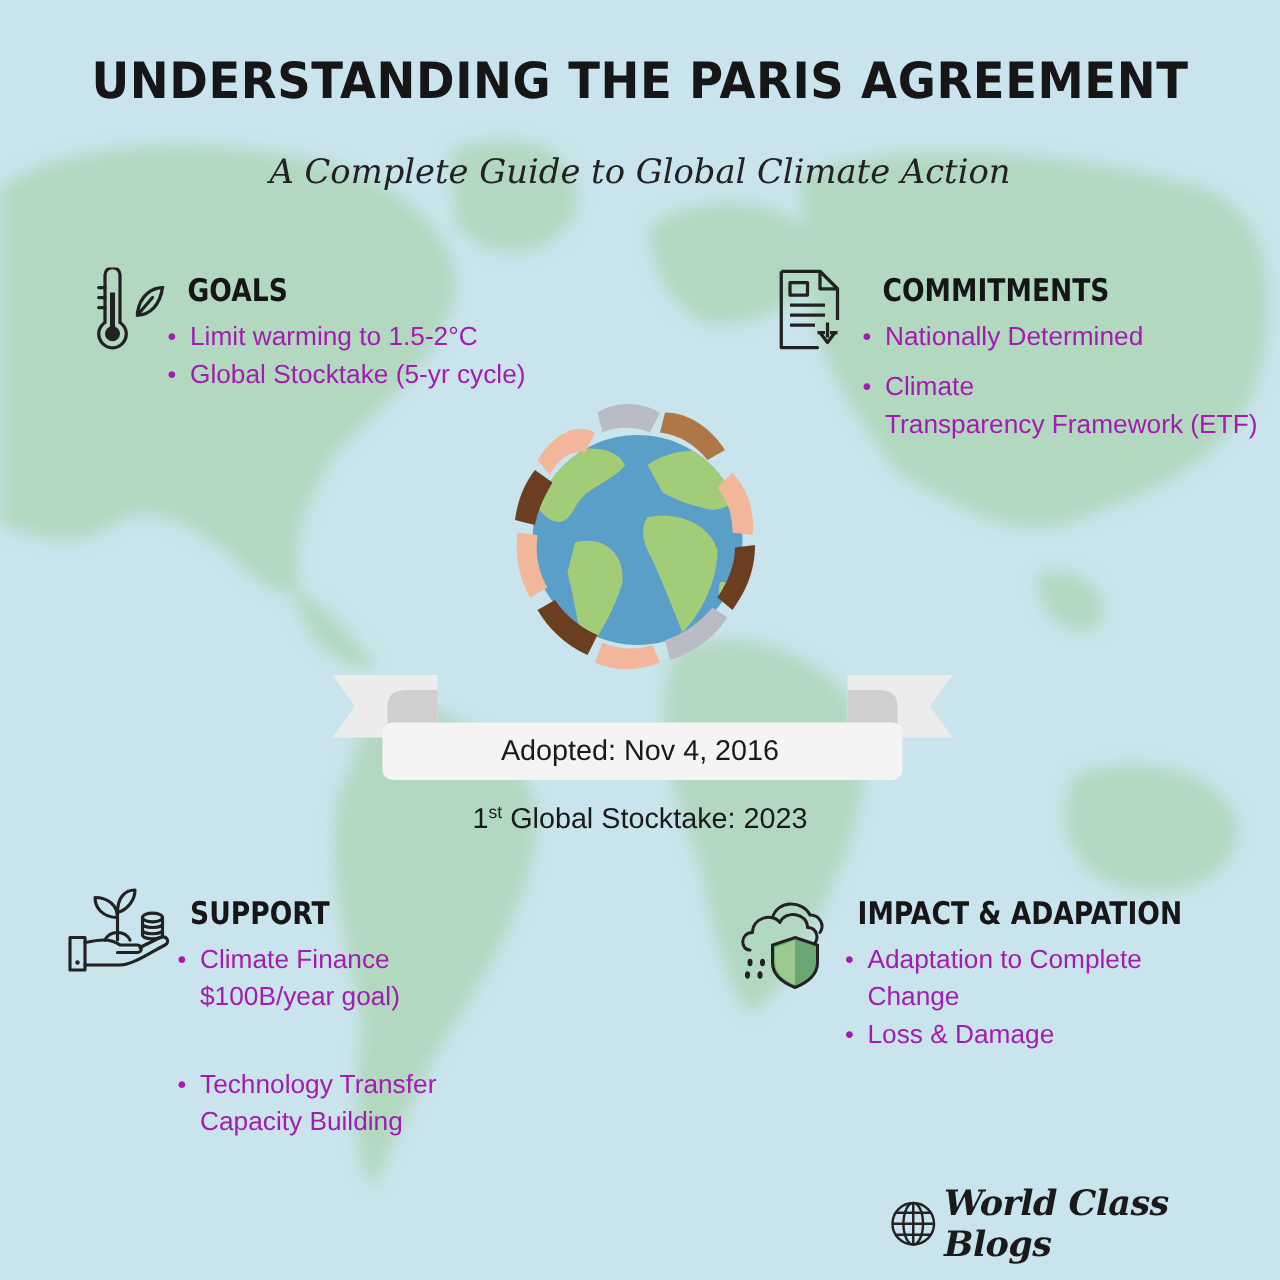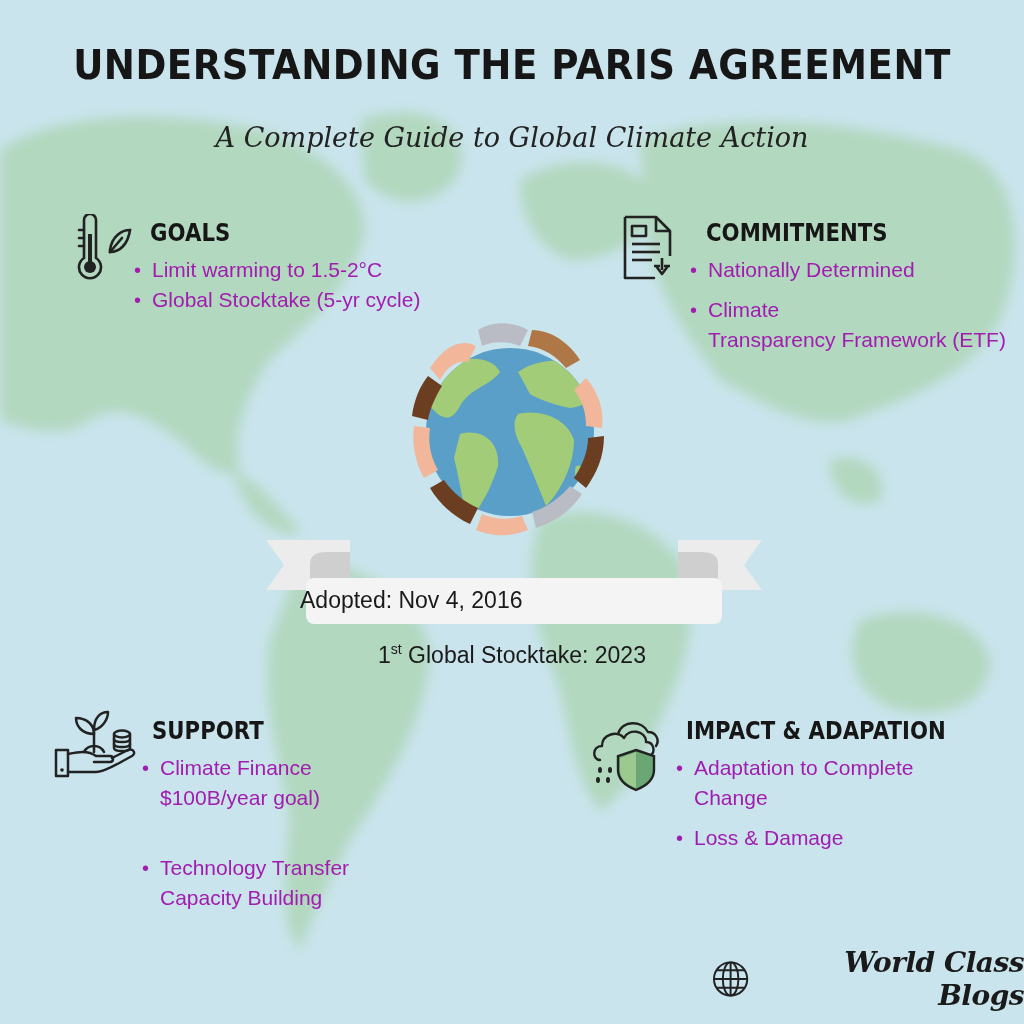--- a/index.html
+++ b/index.html
@@ -7,25 +7,25 @@
   .bg-map { position:absolute; inset:0; z-index:0; }
   .layer { position:absolute; z-index:2; }
   .title { left:0; right:0; top:42px; text-align:center; font-family:"DejaVu Sans", sans-serif; font-weight:bold; font-size:40px; letter-spacing:0.5px; color:#161616; transform:scaleX(0.93); }
   .subtitle { left:0; right:0; top:90px; text-align:center; font-family:"DejaVu Serif", serif; font-style:italic; font-size:27px; color:#222;margin-top:32px; }
   .section-head { font-family:"DejaVu Sans", sans-serif; font-weight:bold; font-size:25px; color:#161616; transform-origin:left; transform:scaleX(0.85); white-space:nowrap; }
   ul.bullets { list-style:none; margin:0; padding:0; }
   ul.bullets li { position:relative; padding-left:22px; font-size:21px; line-height:30px; color:#a21caf; }
   ul.bullets li::before { content:"•"; position:absolute; left:4px; top:0; font-size:20px; }
   .icon { position:absolute; z-index:2; }
   .ribbon { position:absolute; z-index:2; left:266px; top:538px; width:496px; height:90px; }
-  .ribbon-text { position:absolute; z-index:3; left:300px; top:587px; width:424px; text-align:left; font-size:23px; color:#1a1a1a; }
+  .ribbon-text { position:absolute; z-index:3; left:300px; top:587px; width:424px; text-align:center; font-size:23px; color:#1a1a1a; }
   .stocktake { position:absolute; z-index:3; left:300px; top:641px; width:424px; text-align:center; font-size:23px; color:#1a1a1a; }
   .stocktake sup { font-size:14px; }
   .brand { position:absolute; z-index:3; left:712px; top:946px; display:flex; align-items:center; gap:6px; }
-  .brand-text { font-family:"DejaVu Serif", serif; font-style:italic; font-weight:bold; font-size:28px; color:#1a1a1a; letter-spacing:-0.5px;text-align:right; }
+  .brand-text { font-family:"DejaVu Serif", serif; font-style:italic; font-weight:bold; font-size:28px; color:#1a1a1a; letter-spacing:-0.5px; }
 </style>
 </head>
 <body>
 
 <svg class="bg-map" width="1024" height="1024" viewBox="0 0 1024 1024">
   <defs>
       <filter id="blur">
         <feGaussianBlur stdDeviation="6"></feGaussianBlur>
       </filter>
     </defs>
@@ -168,21 +168,21 @@
     <ellipse cx="10" cy="58" rx="2" ry="3"></ellipse>
       <ellipse cx="20" cy="58" rx="2" ry="3"></ellipse>
     <ellipse cx="8" cy="68" rx="2" ry="3"></ellipse>
       <ellipse cx="18" cy="68" rx="2" ry="3"></ellipse>
   </g>
 </svg>
 <div class="layer" style="left:686px;top:716px">
   <div class="section-head">IMPACT &amp; ADAPATION</div>
   <ul class="bullets" style="margin-top:8px;margin-left:-14px">
     <li><span>Adaptation to Complete</span><br><span>Change</span></li>
-    <li style="margin-top:10px">Loss &amp; Damage</li>
+    <li style="">Loss &amp; Damage</li>
   </ul>
 </div>
 
 <div class="brand">
   <svg width="38" height="38" viewBox="0 0 38 38">
     <g fill="none" stroke="#222" stroke-width="2">
       <circle cx="19" cy="19" r="17"></circle>
       <ellipse cx="19" cy="19" rx="8" ry="17"></ellipse>
       <line x1="19" y1="2" x2="19" y2="36"></line>
       <line x1="2" y1="19" x2="36" y2="19"></line>

